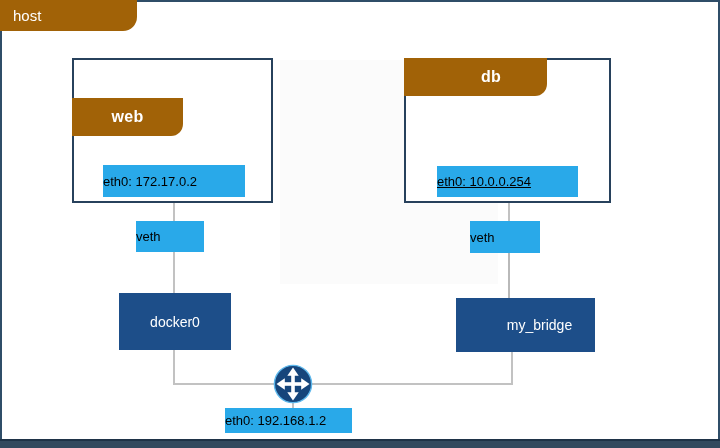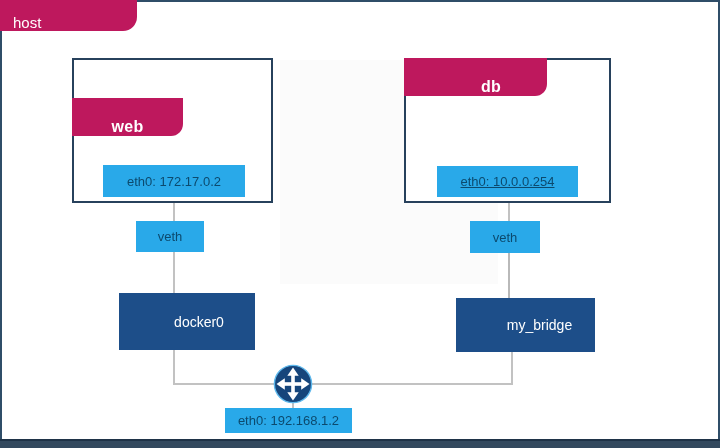--- a/index.html
+++ b/index.html
@@ -4,44 +4,44 @@
 <style>
   html,body{margin:0;padding:0;background:#fff;}
   .stage{
     position:relative;width:720px;height:448px;background:#ffffff;
     font-family:"Liberation Sans","DejaVu Sans",sans-serif;overflow:hidden;
   }
   .frame{position:absolute;inset:0;border:2px solid #2F4D68;border-bottom:none;pointer-events:none;}
   .bottom-bar{position:absolute;left:0;right:0;bottom:0;height:7px;background:#33495E;border-top:2px solid #1F3347;}
   .faint{position:absolute;left:280px;top:60px;width:218px;height:224px;background:#FBFBFB;}
   .tab{
-    position:absolute;background:#be185d;color:#fff;
-    display:flex;align-items:flex-end;border-radius:0 0 14px 0;
+    position:absolute;background:#a16207;color:#fff;
+    display:flex;align-items:center;border-radius:0 0 14px 0;
   }
   .host-tab{left:0;top:0;width:137px;height:31px;font-size:15px;padding-left:13px;box-sizing:border-box;}
   .container-box{position:absolute;background:#ffffff;border:2px solid #27415C;box-sizing:border-box;}
   .web-box{left:72px;top:58px;width:201px;height:145px;}
   .db-box{left:404px;top:58px;width:207px;height:145px;}
   .container-tab{justify-content:center;font-size:16px;font-weight:600;letter-spacing:.3px;border-radius:0 0 12px 0;}
   .web-tab{left:72px;top:58px;width:111px;height:38px;margin-top:40px;}
   .db-tab{left:404px;top:58px;width:112px;height:38px;padding-left:31px;}
   .blue-node{
-    position:absolute;background:#29A9E9;color:#0c4a6e;font-size:13px;
-    display:flex;align-items:center;justify-content:center;text-align:center;
+    position:absolute;background:#29A9E9;color:#000000;font-size:13px;
+    display:flex;align-items:center;text-align:center;
   }
   .web-eth{left:103px;top:165px;width:142px;height:32px;}
   .db-eth{left:437px;top:166px;width:141px;height:31px;text-decoration:underline;}
   .veth-left{left:136px;top:221px;width:68px;height:31px;}
   .veth-right{left:470px;top:221px;width:70px;height:32px;}
   .host-eth{left:225px;top:408px;width:127px;height:25px;}
   .navy-node{
     position:absolute;background:#1D4E89;color:#fff;font-size:14px;
     display:flex;align-items:center;justify-content:center;
   }
-  .docker0{left:119px;top:293px;width:112px;height:57px;padding-left:24px;}
+  .docker0{left:119px;top:293px;width:112px;height:57px;}
   .mybridge{left:456px;top:298px;width:111px;height:54px;padding-left:28px;}
   .edge{position:absolute;background:#C2C2C2;}
   .edge.v{width:2px;}
   .edge.h{height:2px;}
   .router{position:absolute;left:273px;top:364px;width:40px;height:40px;}
 </style>
 </head>
 <body>
 
 <div class="stage">

